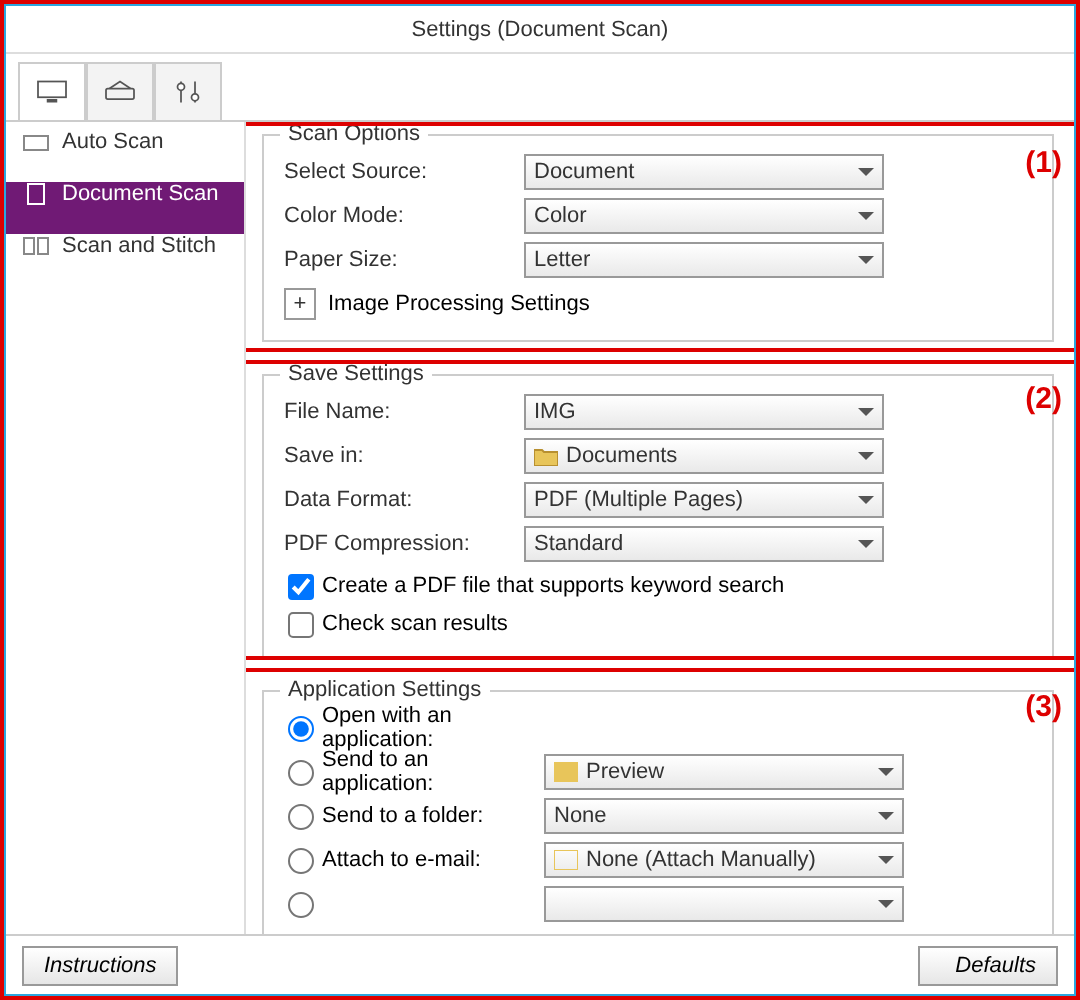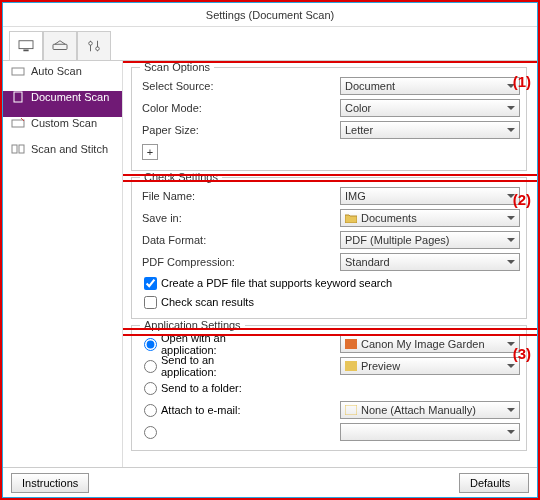--- a/index.html
+++ b/index.html
@@ -9,33 +9,33 @@
   .titlebar { height:24px; background:#fff; border-bottom:1px solid #ddd; display:flex; align-items:center; justify-content:center; color:#333;}
   .toolbar { height:34px; border-bottom:1px solid #ccc; display:flex; align-items:stretch; padding-left:6px; gap:0;}
   .toolbtn { width:34px; border:1px solid #ccc; border-bottom:none; margin-top:4px; background:#f3f3f3; display:flex; align-items:center; justify-content:center;}
   .toolbtn.active { background:#fff; }
   .body { flex:1; display:flex; overflow:hidden;}
   .sidebar { width:120px; border-right:1px solid #ddd; padding:4px 0;}
   .sideitem { height:26px; display:flex; align-items:flex-start; gap:6px; padding:0 8px; color:#333; cursor:default;}
   .sideitem .sicon { width:14px; height:12px; display:inline-block;}
   .sideitem.sel { background:#701a75; color:#fff;}
   .main { flex:1; position:relative; padding:6px 10px 6px 8px; overflow:hidden;}
-  .group { border:1px solid #ccc; padding:6px 6px 6px 10px; margin-bottom:6px; position:relative;}
+  .group { border:1px solid #ccc; padding:6px 6px 6px 10px; margin-bottom:16px; position:relative;}
   .group .legend { position:absolute; top:-7px; left:8px; background:#fff; padding:0 4px; color:#333;}
-  .row { display:flex; align-items:center; height:20px; margin:2px 0;justify-content:space-between;}
+  .row { display:flex; align-items:center; height:20px; margin:2px 0;}
   .lbl { width:120px; color:#333;}
   .combo { flex:1; max-width:180px; height:18px; border:1px solid #999; background:linear-gradient(#fff,#e9e9e9); display:flex; align-items:center; padding:0 14px 0 4px; position:relative; color:#333;}
   .combo::after { content:""; position:absolute; right:4px; top:6px; border:4px solid transparent; border-top-color:#555;}
   .combo .cicon { width:12px; height:10px; margin-right:4px; display:inline-block;}
   .plusbox { width:16px; height:16px; border:1px solid #999; display:inline-flex; align-items:center; justify-content:center; margin-right:6px; font-size:11px; line-height:1; color:#333;}
   .chk, .rad { display:flex; align-items:center; height:18px; margin:1px 0; gap:4px; padding-left:2px;}
   .chk input, .rad input { margin:0;}
   .footer { height:30px; border-top:1px solid #ccc; display:flex; align-items:center; padding:0 8px; gap:8px;}
   .footer .spacer { flex:1;}
-  .footer .fbtn { height:20px; min-width:70px; border:1px solid #999; background:linear-gradient(#fff,#e6e6e6); display:inline-flex; align-items:center; justify-content:flex-start; padding:0 10px;}
+  .footer .fbtn { height:20px; min-width:70px; border:1px solid #999; background:linear-gradient(#fff,#e6e6e6); display:inline-flex; align-items:center; justify-content:flex-end; padding:0 10px;font-style:italic;}
   
   .anno { position:absolute; border:2px solid #d00; pointer-events:none;}
   .anum { position:absolute; color:#d00; font-weight:bold; font-size:15px; pointer-events:none;}
   
   .i-monitor{width:18px;height:14px;}
   .i-scanner{width:18px;height:14px;}
   .i-sliders{width:18px;height:14px;}
 </style>
 </head>
 <body>
@@ -79,27 +79,20 @@
             <span>Auto Scan</span>
           </div>
       <div class="sideitem sel">
             <span class="sicon"><svg viewBox="0 0 14 12">
                 <rect x="3" y="1" width="8" height="10" fill="none" stroke="#fff"></rect>
               </svg></span>
             <span>Document Scan</span>
           </div>
       <div class="sideitem">
             <span class="sicon"><svg viewBox="0 0 14 12">
-                <rect x="1" y="3" width="12" height="7" fill="none" stroke="#888"></rect>
-                <line x1="10" y1="1" x2="13" y2="4" stroke="#c44"></line>
-              </svg></span>
-            <span>Custom Scan</span>
-          </div>
-      <div class="sideitem">
-            <span class="sicon"><svg viewBox="0 0 14 12">
                 <rect x="1" y="2" width="5" height="8" fill="none" stroke="#888"></rect>
                 <rect x="8" y="2" width="5" height="8" fill="none" stroke="#888"></rect>
               </svg></span>
             <span>Scan and Stitch</span>
           </div>
     </div>
 
     <div class="main">
 
       <div class="group">
@@ -117,25 +110,26 @@
               </div>
             </div>
         <div class="row">
               <span class="lbl">Paper Size:</span>
           <div class="combo">
                 <span>Letter</span>
               </div>
             </div>
         <div class="row">
               <span class="plusbox">+</span>
+          <span>Image Processing Settings</span>
             </div>
       </div>
 
       <div class="group">
-        <span class="legend">Check Settings</span>
+        <span class="legend">Save Settings</span>
         <div class="row">
               <span class="lbl">File Name:</span>
           <div class="combo">
                 <span>IMG</span>
               </div>
             </div>
         <div class="row">
               <span class="lbl">Save in:</span>
           <div class="combo">
                 <span class="cicon"><svg viewBox="0 0 12 10">
@@ -166,44 +160,41 @@
             </label>
       </div>
 
       <div class="group">
         <span class="legend">Application Settings</span>
         <div class="row">
               <label class="rad" style="width:130px">
                 <input type="radio" name="app" checked="" style="">
                 <span>Open with an application:</span>
               </label>
-          <div class="combo">
-                <span class="cicon"><svg viewBox="0 0 12 10">
-                    <rect width="12" height="10" fill="#e07030"></rect>
-                  </svg></span>
-                <span>Canon My Image Garden</span>
-              </div>
             </div>
         <div class="row">
               <label class="rad" style="width:130px">
                 <input type="radio" name="app" style="">
                 <span>Send to an application:</span>
               </label>
           <div class="combo">
                 <span class="cicon"><svg viewBox="0 0 12 10">
                     <rect width="12" height="10" fill="#e8c55a"></rect>
                   </svg></span>
                 <span>Preview</span>
               </div>
             </div>
         <div class="row">
               <label class="rad" style="width:130px">
                 <input type="radio" name="app" style="">
                 <span>Send to a folder:</span>
               </label>
+          <div class="combo">
+                <span>None</span>
+              </div>
             </div>
         <div class="row">
               <label class="rad" style="width:130px">
                 <input type="radio" name="app" style="">
                 <span>Attach to e-mail:</span>
               </label>
           <div class="combo">
                 <span class="cicon"><svg viewBox="0 0 12 10">
                     <rect width="12" height="10" fill="none" stroke="#e8c55a"></rect>
                   </svg></span>

